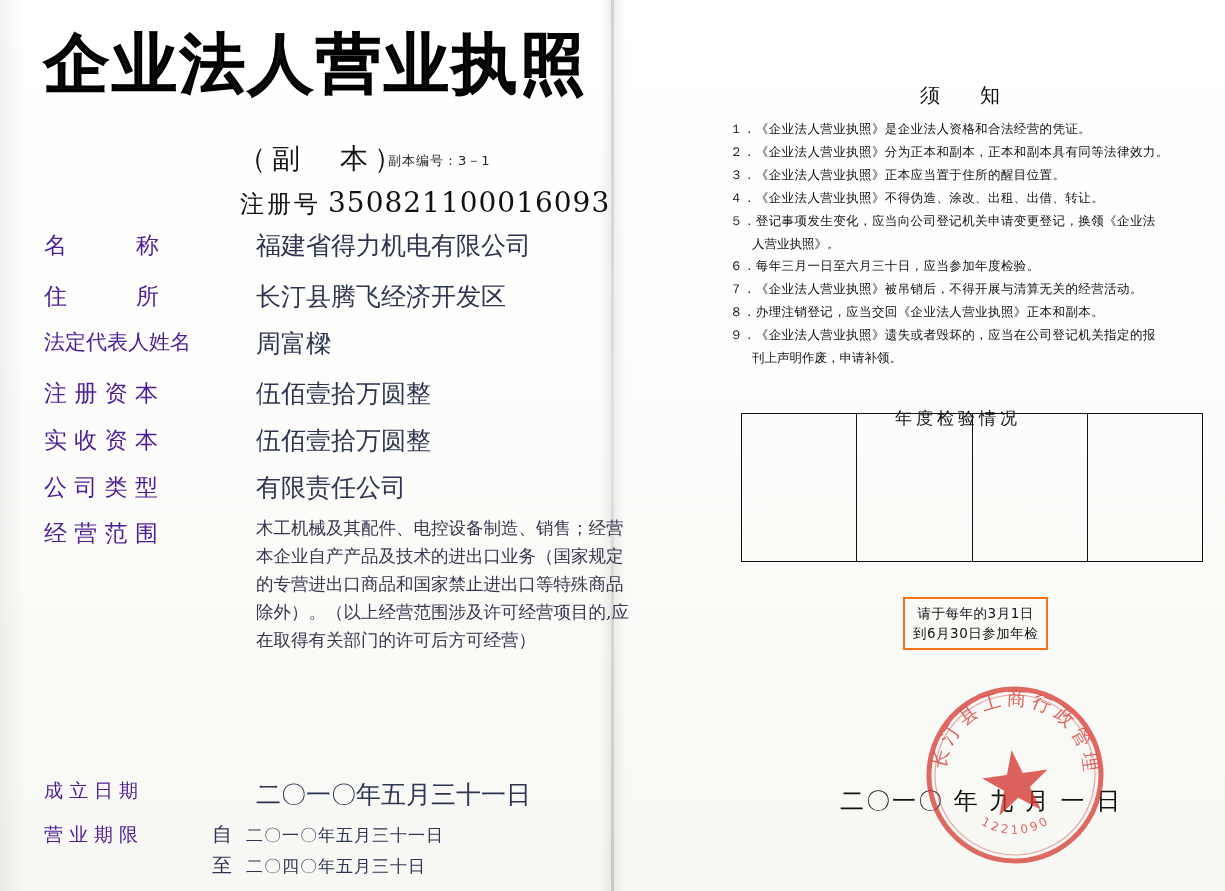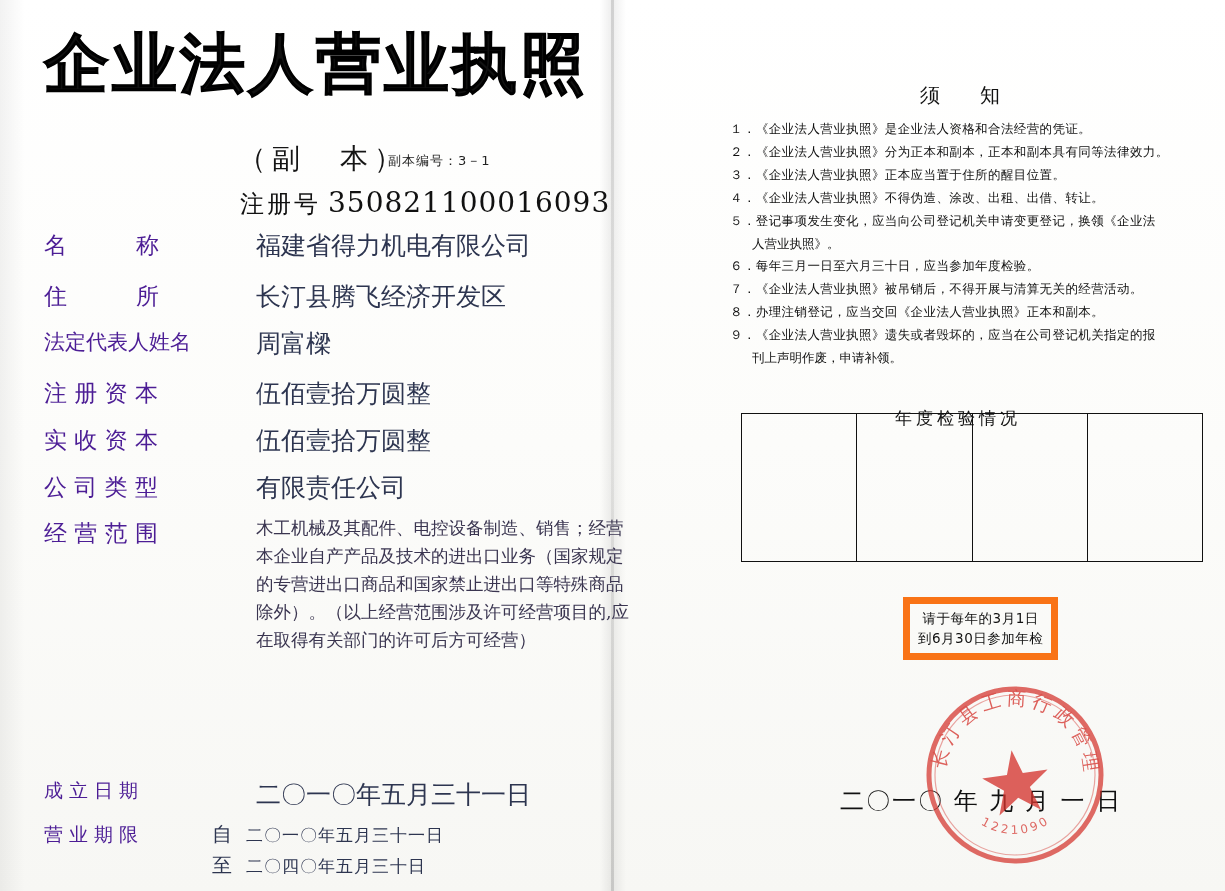--- a/index.html
+++ b/index.html
@@ -113,21 +113,21 @@
     position:absolute;left:741px;top:413px;
     width:460px;height:147px;
     border:1.5px solid #111;
     display:flex;
   }
   .insp-cell{flex:1;border-right:1.5px solid #111;}
   .insp-cell:last-child{border-right:none;}
 
   .remind-box{
     position:absolute;left:903px;top:597px;
-    border:7px solid #f97316;
+    border:2px solid #f97316;
     padding:4px 8px 5px 8px;
     font-size:13.5px;line-height:20px;color:#111;text-align:center;
     letter-spacing:.5px;
   }
 
   .issue-date{
     position:absolute;left:840px;top:785px;
     font-size:24px;color:#111;letter-spacing:2px;
     font-family:"DejaVu Serif","Liberation Serif",serif;
   }

